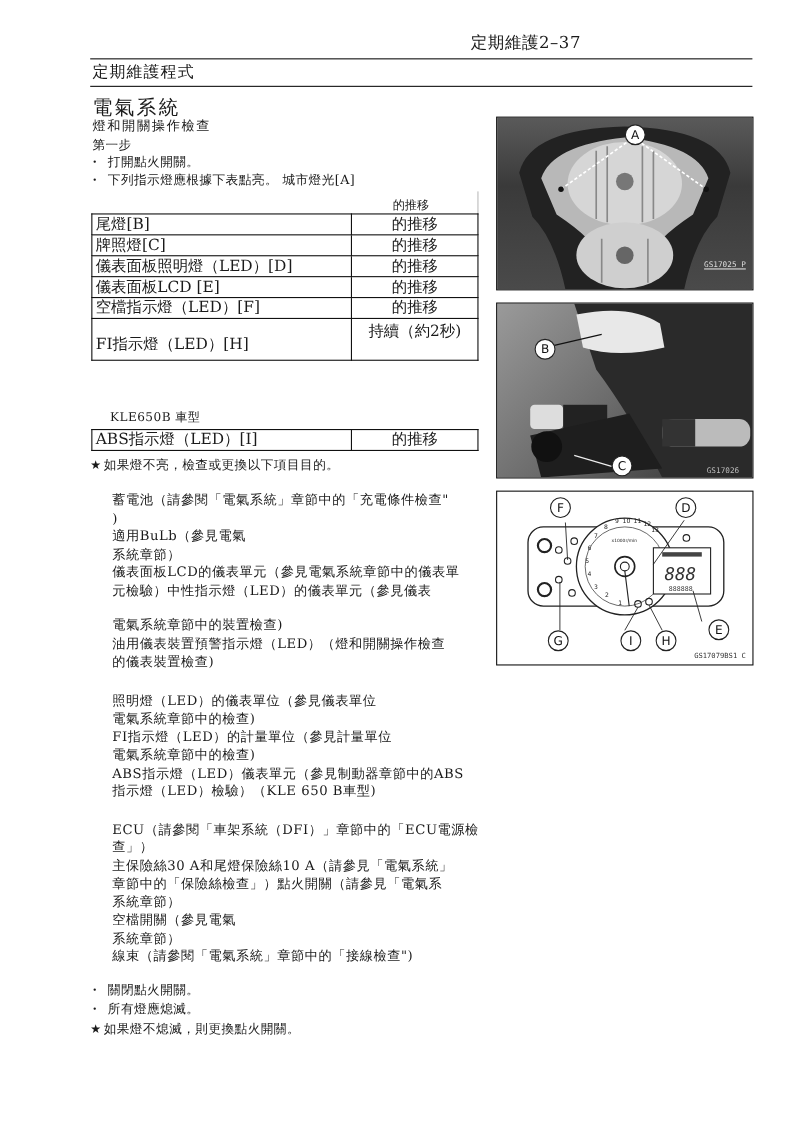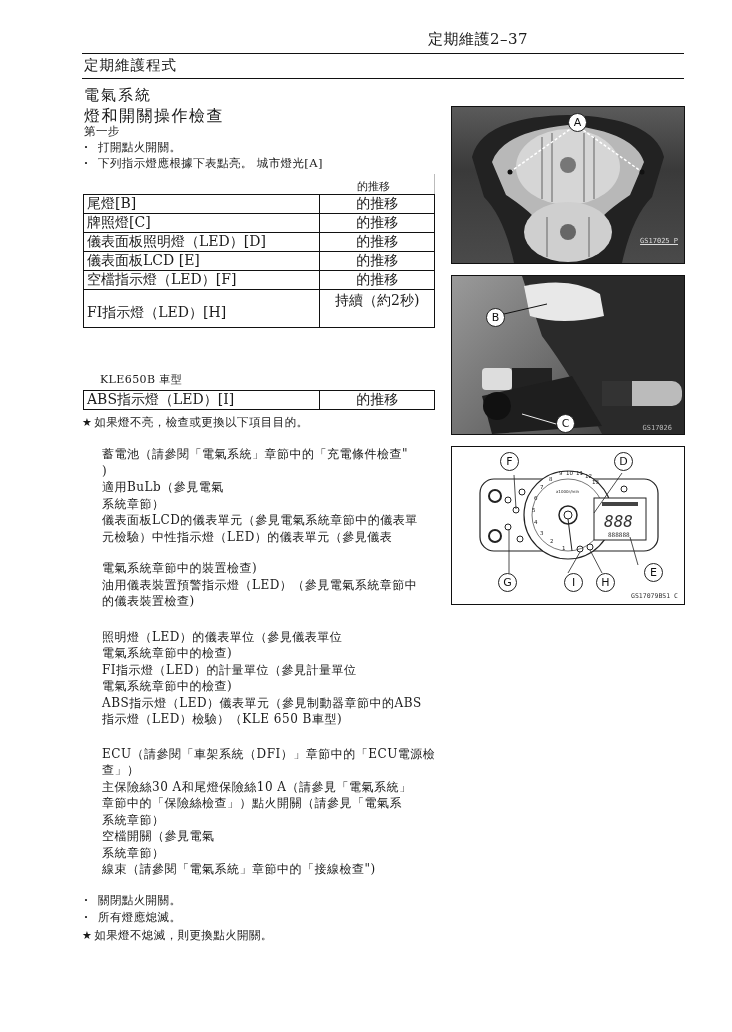--- a/index.html
+++ b/index.html
@@ -2,22 +2,22 @@
 <html><head>
 <meta charset="utf-8">
 <style>
   html, body { margin: 0; padding: 0; background: #ffffff; }
   body { width: 732px; height: 1032px; position: relative; overflow: hidden;
          font-family: "DejaVu Serif", "Liberation Serif", serif; color: #1a1a1a; }
   .abs { position: absolute; }
   .page-header { left: 428px; top: 30px; font-size: 15px; letter-spacing: 0.5px; }
   .rule { left: 82px; width: 602px; height: 0; border-top: 1.5px solid #111; }
   .section-title { left: 84px; top: 56px; font-size: 14.5px; letter-spacing: 1px; }
-  .h1 { left: 84px; top: 86px; font-size: 15px; letter-spacing: 2px; }
-  .h2 { left: 84px; top: 106px; font-size: 16px; letter-spacing: 1.5px; }
+  .h1 { left: 84px; top: 86px; font-size: 18px; letter-spacing: 2px; }
+  .h2 { left: 84px; top: 106px; font-size: 12px; letter-spacing: 1.5px; }
   .line { font-size: 11.5px; white-space: nowrap; letter-spacing: 0.4px; line-height: 16px; }
   .bullet::before { content: "·"; display: inline-block; width: 14px; font-weight: bold; }
   table.lt { border-collapse: collapse; position: absolute; font-size: 14px; }
   table.lt td { border: 1px solid #111; padding: 0 3px; height: 18px; }
   table.lt td.v { text-align: center; width: 108px; }
   table.lt td.k { width: 230px; }
   .hdr-row { left: 84px; top: 174px; width: 350px; height: 20px; border-right: 1px solid #bbb; }
   .hdr-row span { position: absolute; right: 44px; top: 5px; font-size: 11px; }
   .star::before { content: "★"; font-size: 11px; margin-right: 2px; }
   .body-block { left: 102px; font-size: 12px; line-height: 16.5px; letter-spacing: 0.5px; white-space: nowrap; }
@@ -87,21 +87,21 @@
 
 <div class="abs body-block" style="top:446px;">
   <div>蓄電池（請參閱「電氣系統」章節中的「充電條件檢查"</div>
   <div>)</div>
   <div>適用BuLb（參見電氣</div>
   <div>系統章節）</div>
   <div>儀表面板LCD的儀表單元（參見電氣系統章節中的儀表單</div>
   <div>元檢驗）中性指示燈（LED）的儀表單元（參見儀表</div>
   <div style="height:15px;"></div>
   <div>電氣系統章節中的裝置檢查)</div>
-  <div>油用儀表裝置預警指示燈（LED）（參見電氣系統章節中</div>
+  <div>油用儀表裝置預警指示燈（LED）（燈和開關操作檢查</div>
   <div>的儀表裝置檢查)</div>
   <div style="height:19px;"></div>
   <div>照明燈（LED）的儀表單位（參見儀表單位</div>
   <div>電氣系統章節中的檢查)</div>
   <div>FI指示燈（LED）的計量單位（參見計量單位</div>
   <div>電氣系統章節中的檢查)</div>
   <div>ABS指示燈（LED）儀表單元（參見制動器章節中的ABS</div>
   <div>指示燈（LED）檢驗）（KLE 650 B車型)</div>
   <div style="height:18px;"></div>
   <div>ECU（請參閱「車架系統（DFI）」章節中的「ECU電源檢</div>

